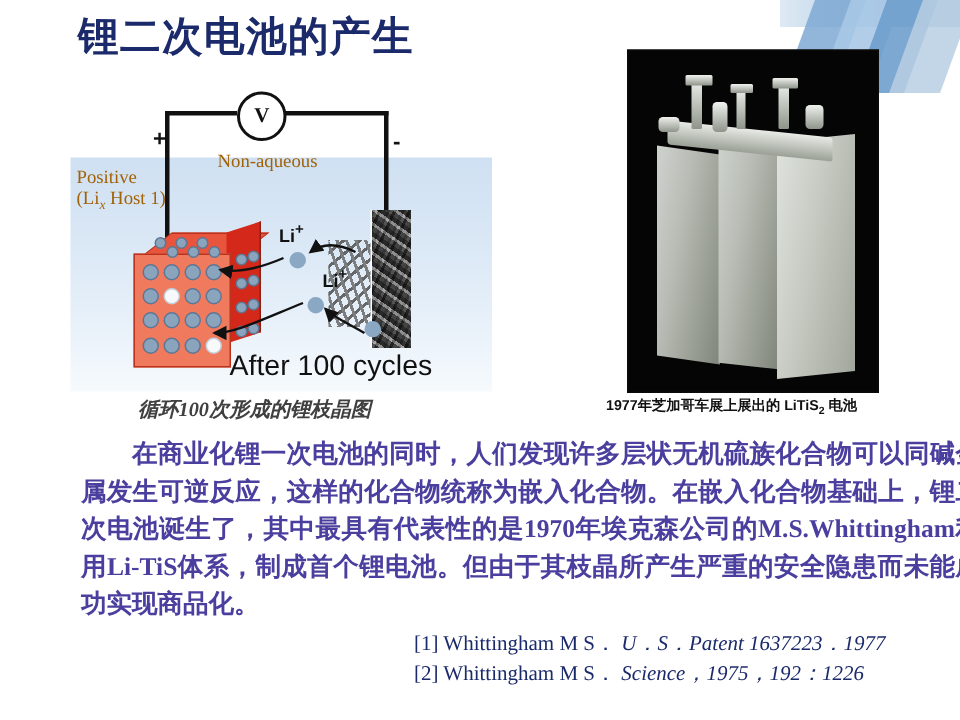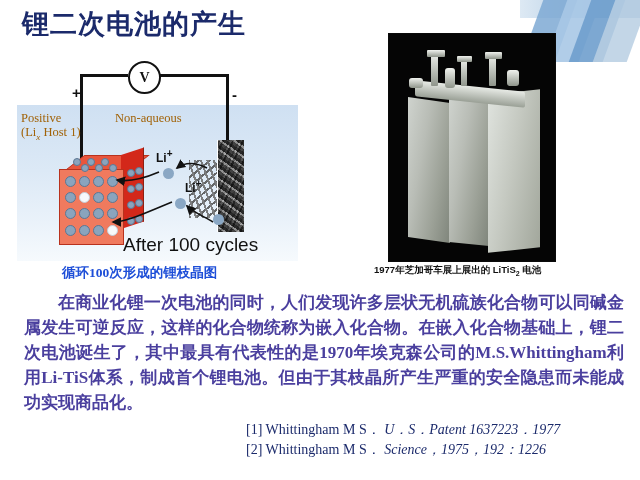--- a/index.html
+++ b/index.html
@@ -1,21 +1,21 @@
 <!DOCTYPE html>
 <html><head>
 <meta charset="utf-8">
 <style>
   html,body{margin:0;padding:0;}
   body{
     width:640px;height:480px;overflow:hidden;position:relative;
     background:#ffffff;
     font-family:"Liberation Serif", serif;
   }
-  #slide{position:absolute;inset:0;background:#fff;overflow:hidden;}
+  #slide{position:absolute;inset:0;background:#fff;overflow:hidden;margin-left:30px;}
 
   
   .deco{position:absolute;top:0;right:0;width:120px;height:62px;overflow:hidden;pointer-events:none;}
   .chev{position:absolute;top:-14px;height:90px;width:34px;transform:skewX(-20deg);}
   .chev.c1{right:74px;background:#7ea9d4;opacity:.85;}
   .chev.c2{right:50px;background:#a9c8e6;opacity:.9;}
   .chev.c3{right:26px;background:#6f9fcd;opacity:.9;}
   .chev.c4{right:2px;background:#b9cfe3;opacity:.85;}
   .deco-band{position:absolute;top:0;right:0;width:120px;height:18px;background:linear-gradient(90deg,#cfe0ef 0%,#8fb4d8 60%,#7fa6cd 100%);opacity:.7;}
 
@@ -42,21 +42,21 @@
     border:2.5px solid #111;background:#fff;
     display:flex;align-items:center;justify-content:center;
     font-size:14px;font-weight:700;color:#111;font-family:"Liberation Serif",serif;
   }
   .sign{position:absolute;font-size:15px;font-weight:700;color:#111;font-family:"Liberation Sans",sans-serif;}
   .sign.plus{left:55px;top:28px;}
   .sign.minus{left:215px;top:30px;}
 
   .lbl{position:absolute;font-family:Liberation Serif, serif;font-size:12.5px;line-height:14px;color:#a16207;}
   .lbl-pos{left:4px;top:55px;}
-  .lbl-ele{left:98px;top:55px;text-align:center;}
+  .lbl-ele{left:98px;top:44px;text-align:center;}
   .lbl-neg{left:216px;top:55px;}
   .lbl sub{font-size:9px;font-style:italic;}
   .cycles{position:absolute;left:106px;top:178px;font-family:"Liberation Sans",sans-serif;font-size:19px;color:#111;}
 
   
   .cube{position:absolute;left:42px;top:99px;width:92px;height:88px;}
   .cube-front{position:absolute;left:0;top:14px;width:63px;height:74px;background:#f07a5e;border:1.5px solid #b8321d;}
   .cube-side{position:absolute;left:62px;top:0px;width:22px;height:74px;background:#d3281a;transform:skewY(-18deg);transform-origin:left top;border-right:1.5px solid #8e1f11;}
   .cube-top{position:absolute;left:0px;top:0px;width:63px;height:18px;background:#e8553c;transform:skewX(-52deg);transform-origin:bottom left;border:1.5px solid #b8321d;}
   .dot{position:absolute;width:9px;height:9px;border-radius:50%;background:#8aa4bd;border:1px solid #5d7793;}
@@ -97,21 +97,21 @@
   .photo-cap{
     position:absolute;left:374px;top:264px;width:220px;
     font-family:"Liberation Sans",sans-serif;font-size:9.5px;font-weight:700;color:#111;
     white-space:nowrap;
   }
   .photo-cap sub{font-size:7px;}
 
   
   .fig-cap{
     position:absolute;left:62px;top:264px;
-    font-size:13.5px;font-weight:700;color:#1d4ed8;white-space:nowrap;
+    font-size:13.5px;font-weight:700;color:#404040;white-space:nowrap;font-style:italic;
   }
   .body{
     position:absolute;left:24px;top:290px;width:600px;
     font-size:17px;line-height:25px;font-weight:700;color:#4a3f9e;
     text-align:justify;
   }
   .body p{margin:0;text-indent:2em;}
   .refs{
     position:absolute;left:246px;top:420px;
     font-size:14px;line-height:20px;color:#1b2a6b;

